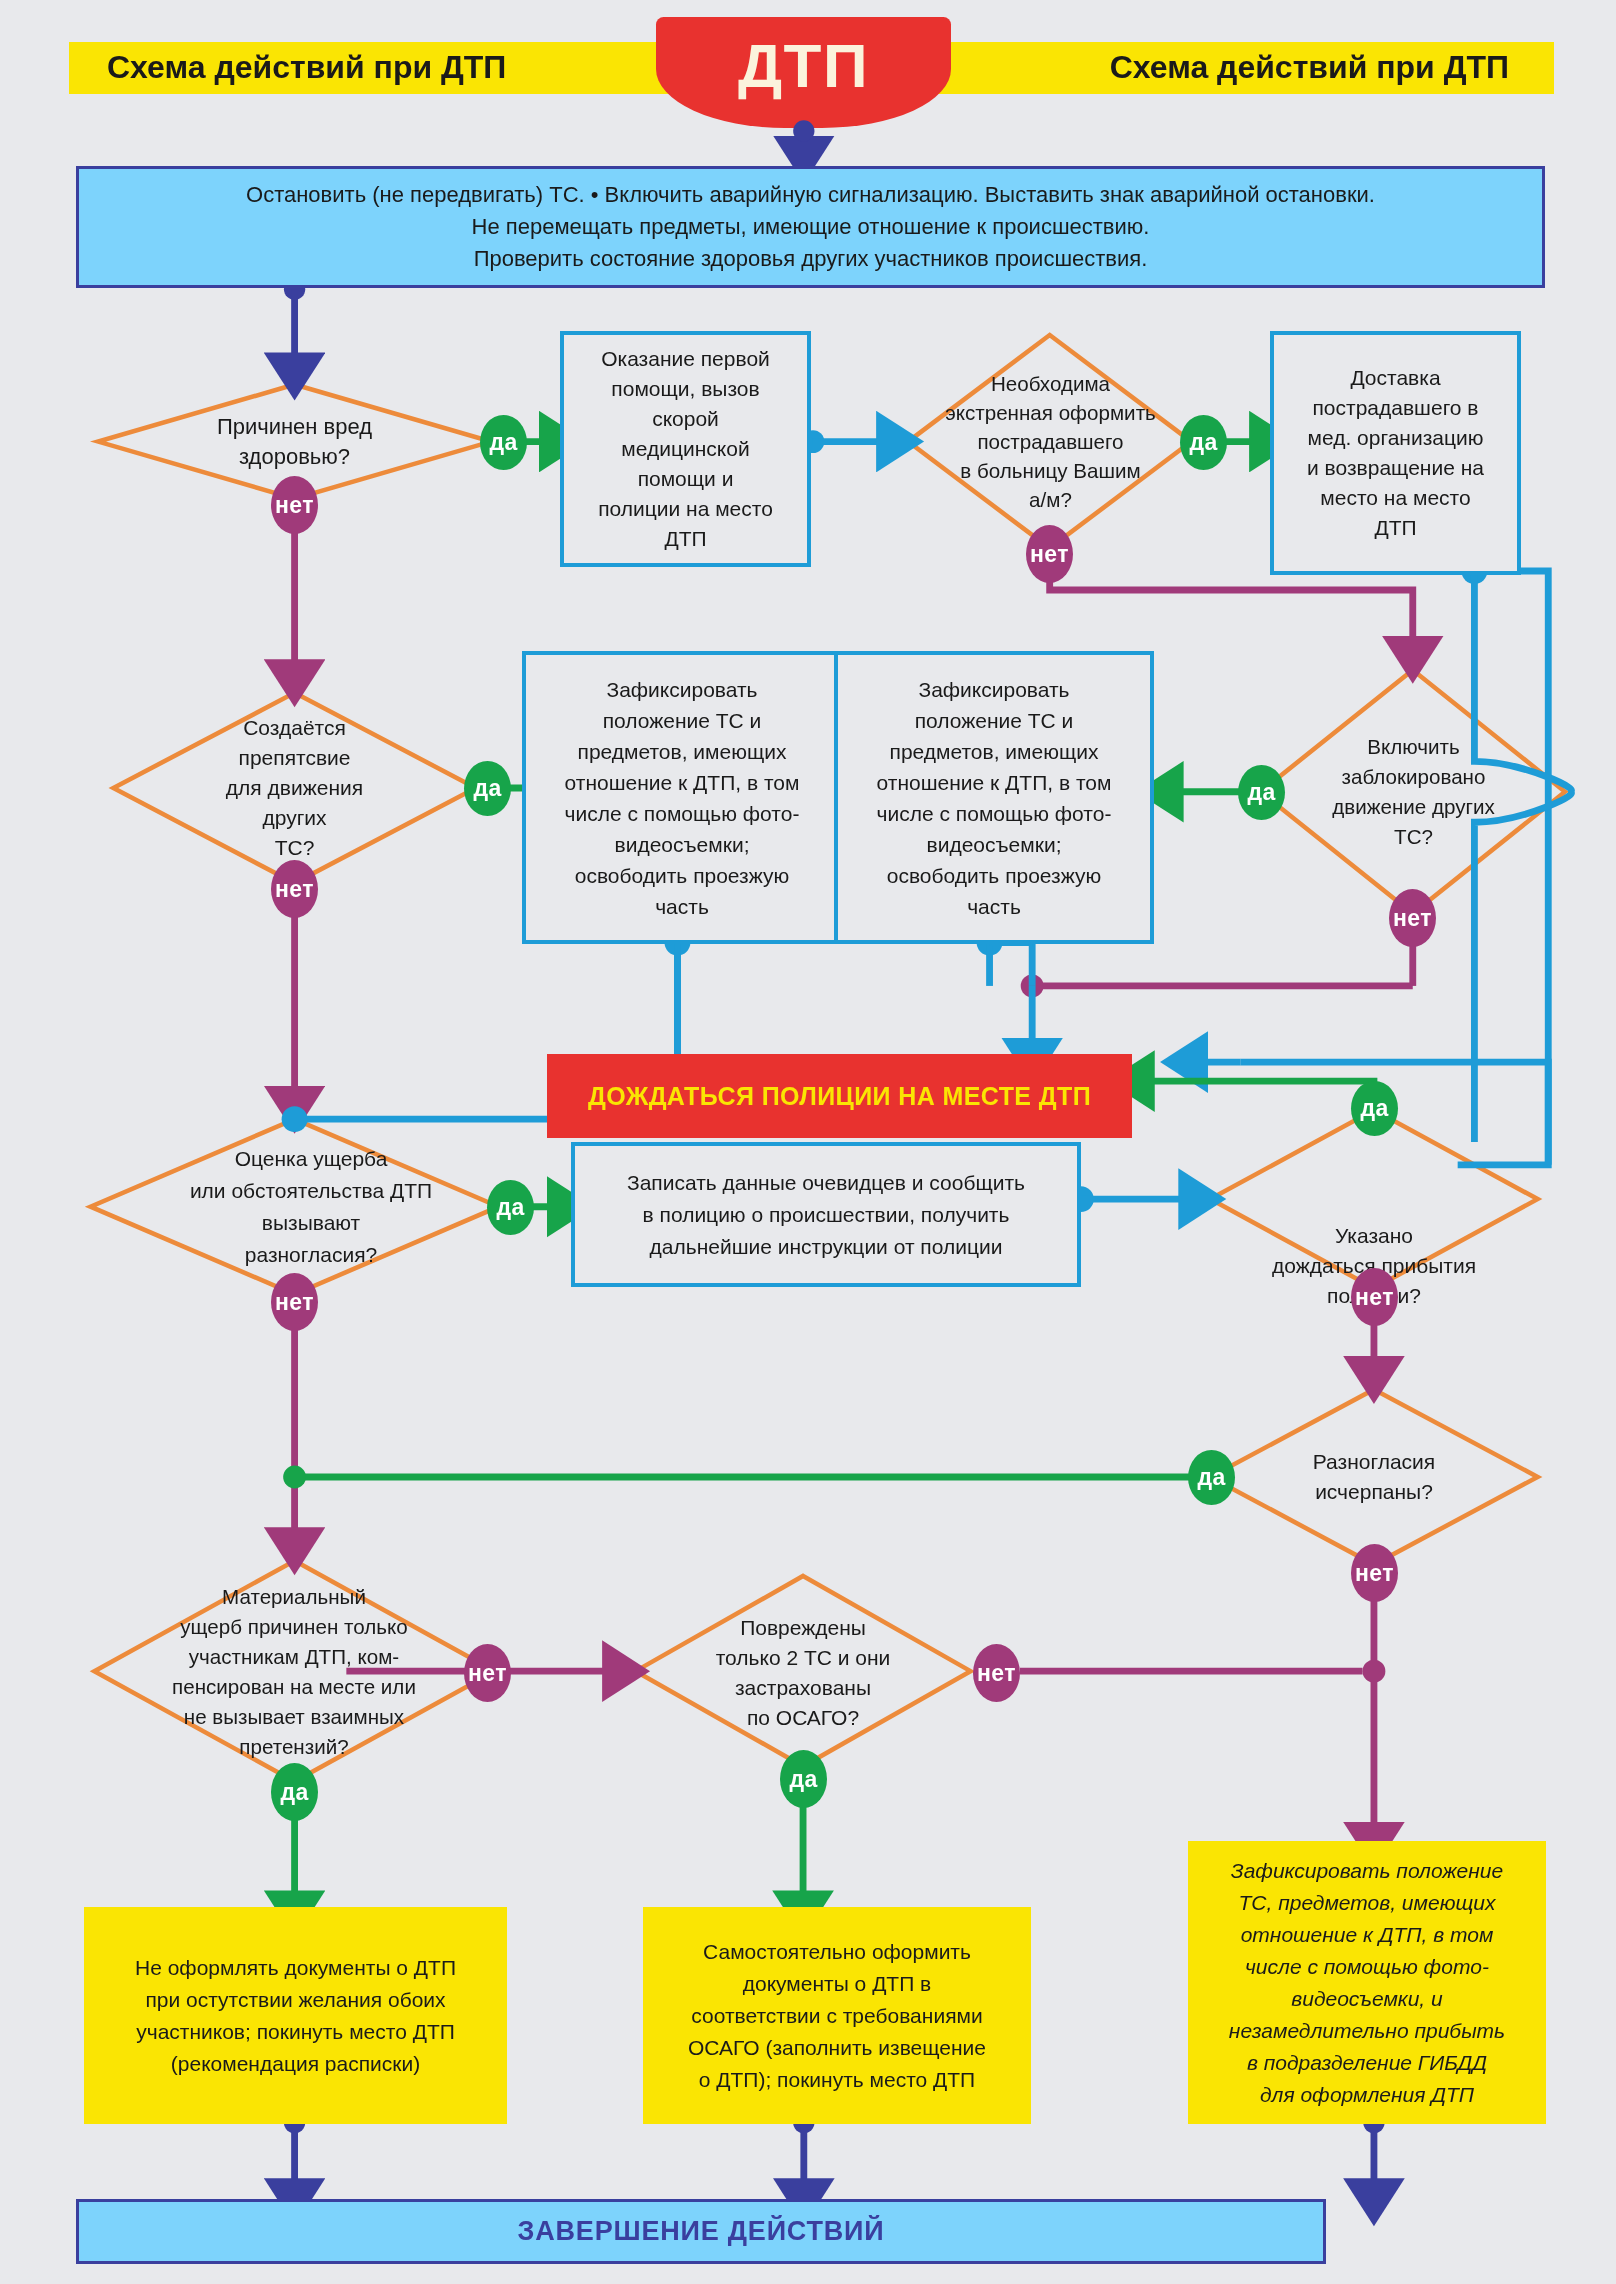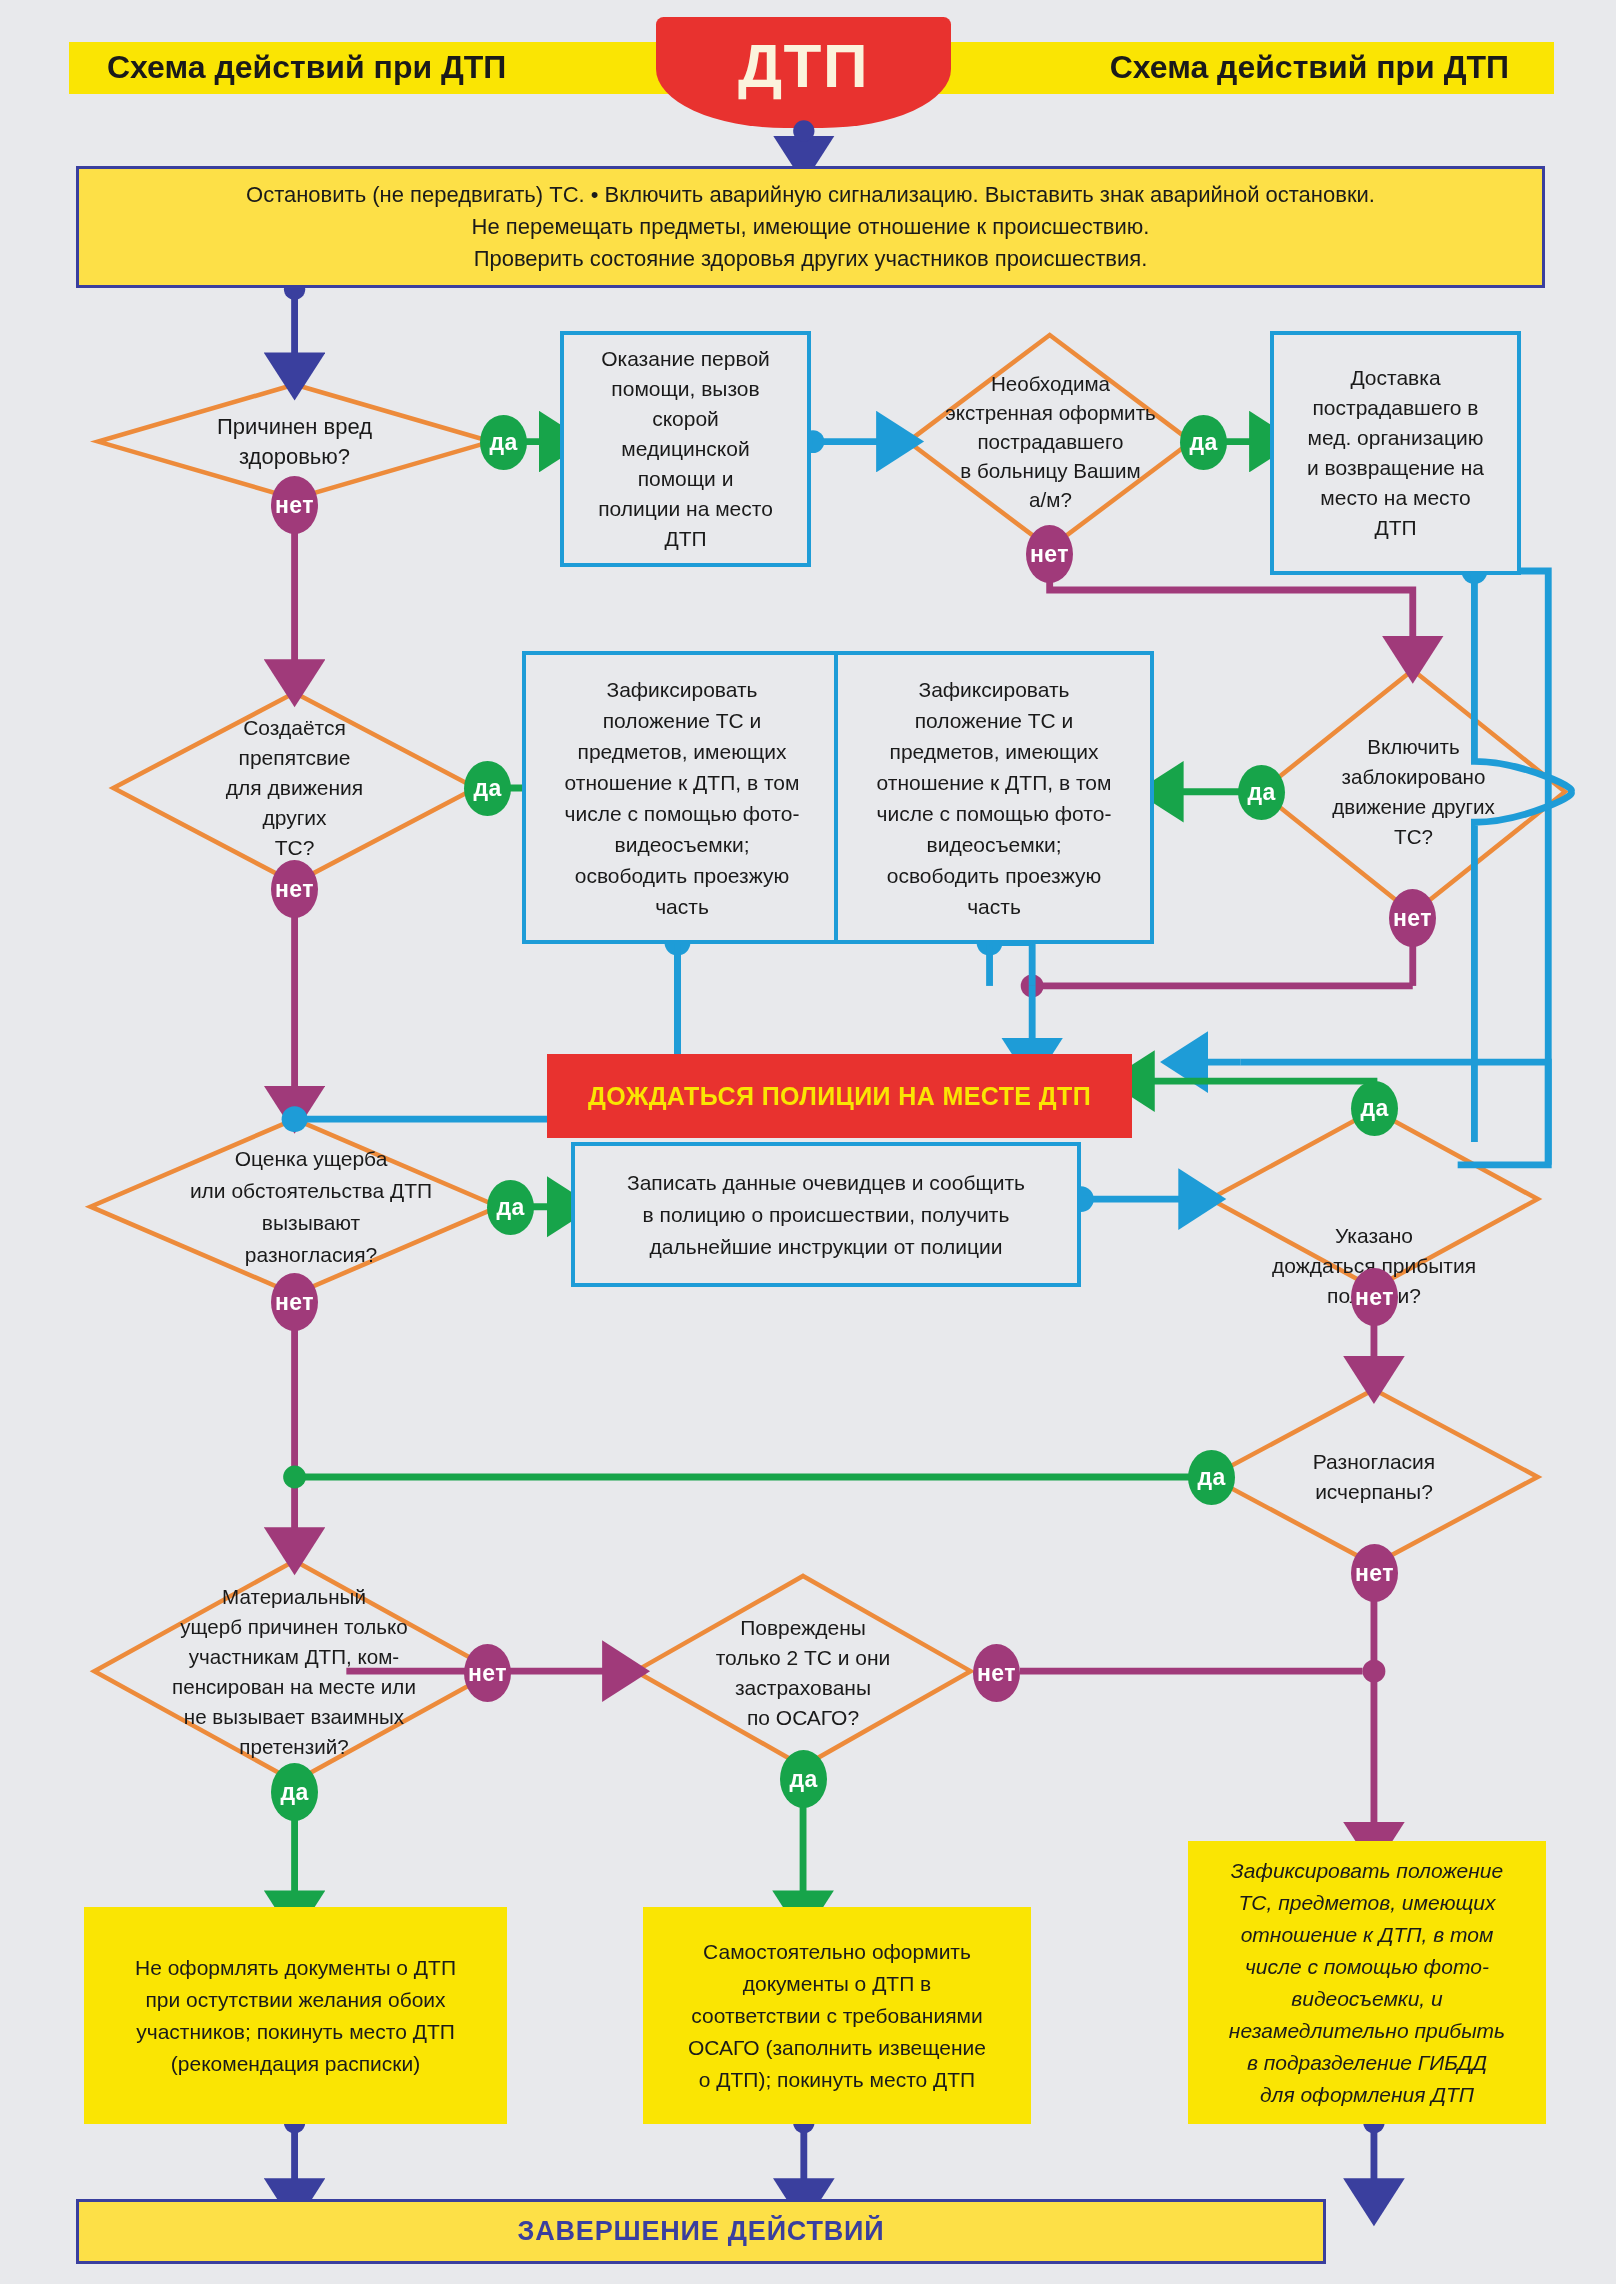--- a/index.html
+++ b/index.html
@@ -46,21 +46,21 @@
   }
   .node .txt{width:100%;}
 
   
   .box-blue{
     border:4.6px solid #1E9CD7;
     background:#E8E9EC;
   }
   .box-navy{
     border:3.8px solid #3A3F9E;
-    background:#fde047;
+    background:#7dd3fc;
   }
   .box-yellow{
     background:#FAE503;
     border:none;
   }
   .box-red{
     background:#E8322F;
     border:none;
     color:#FAE503;
     font-weight:700;

